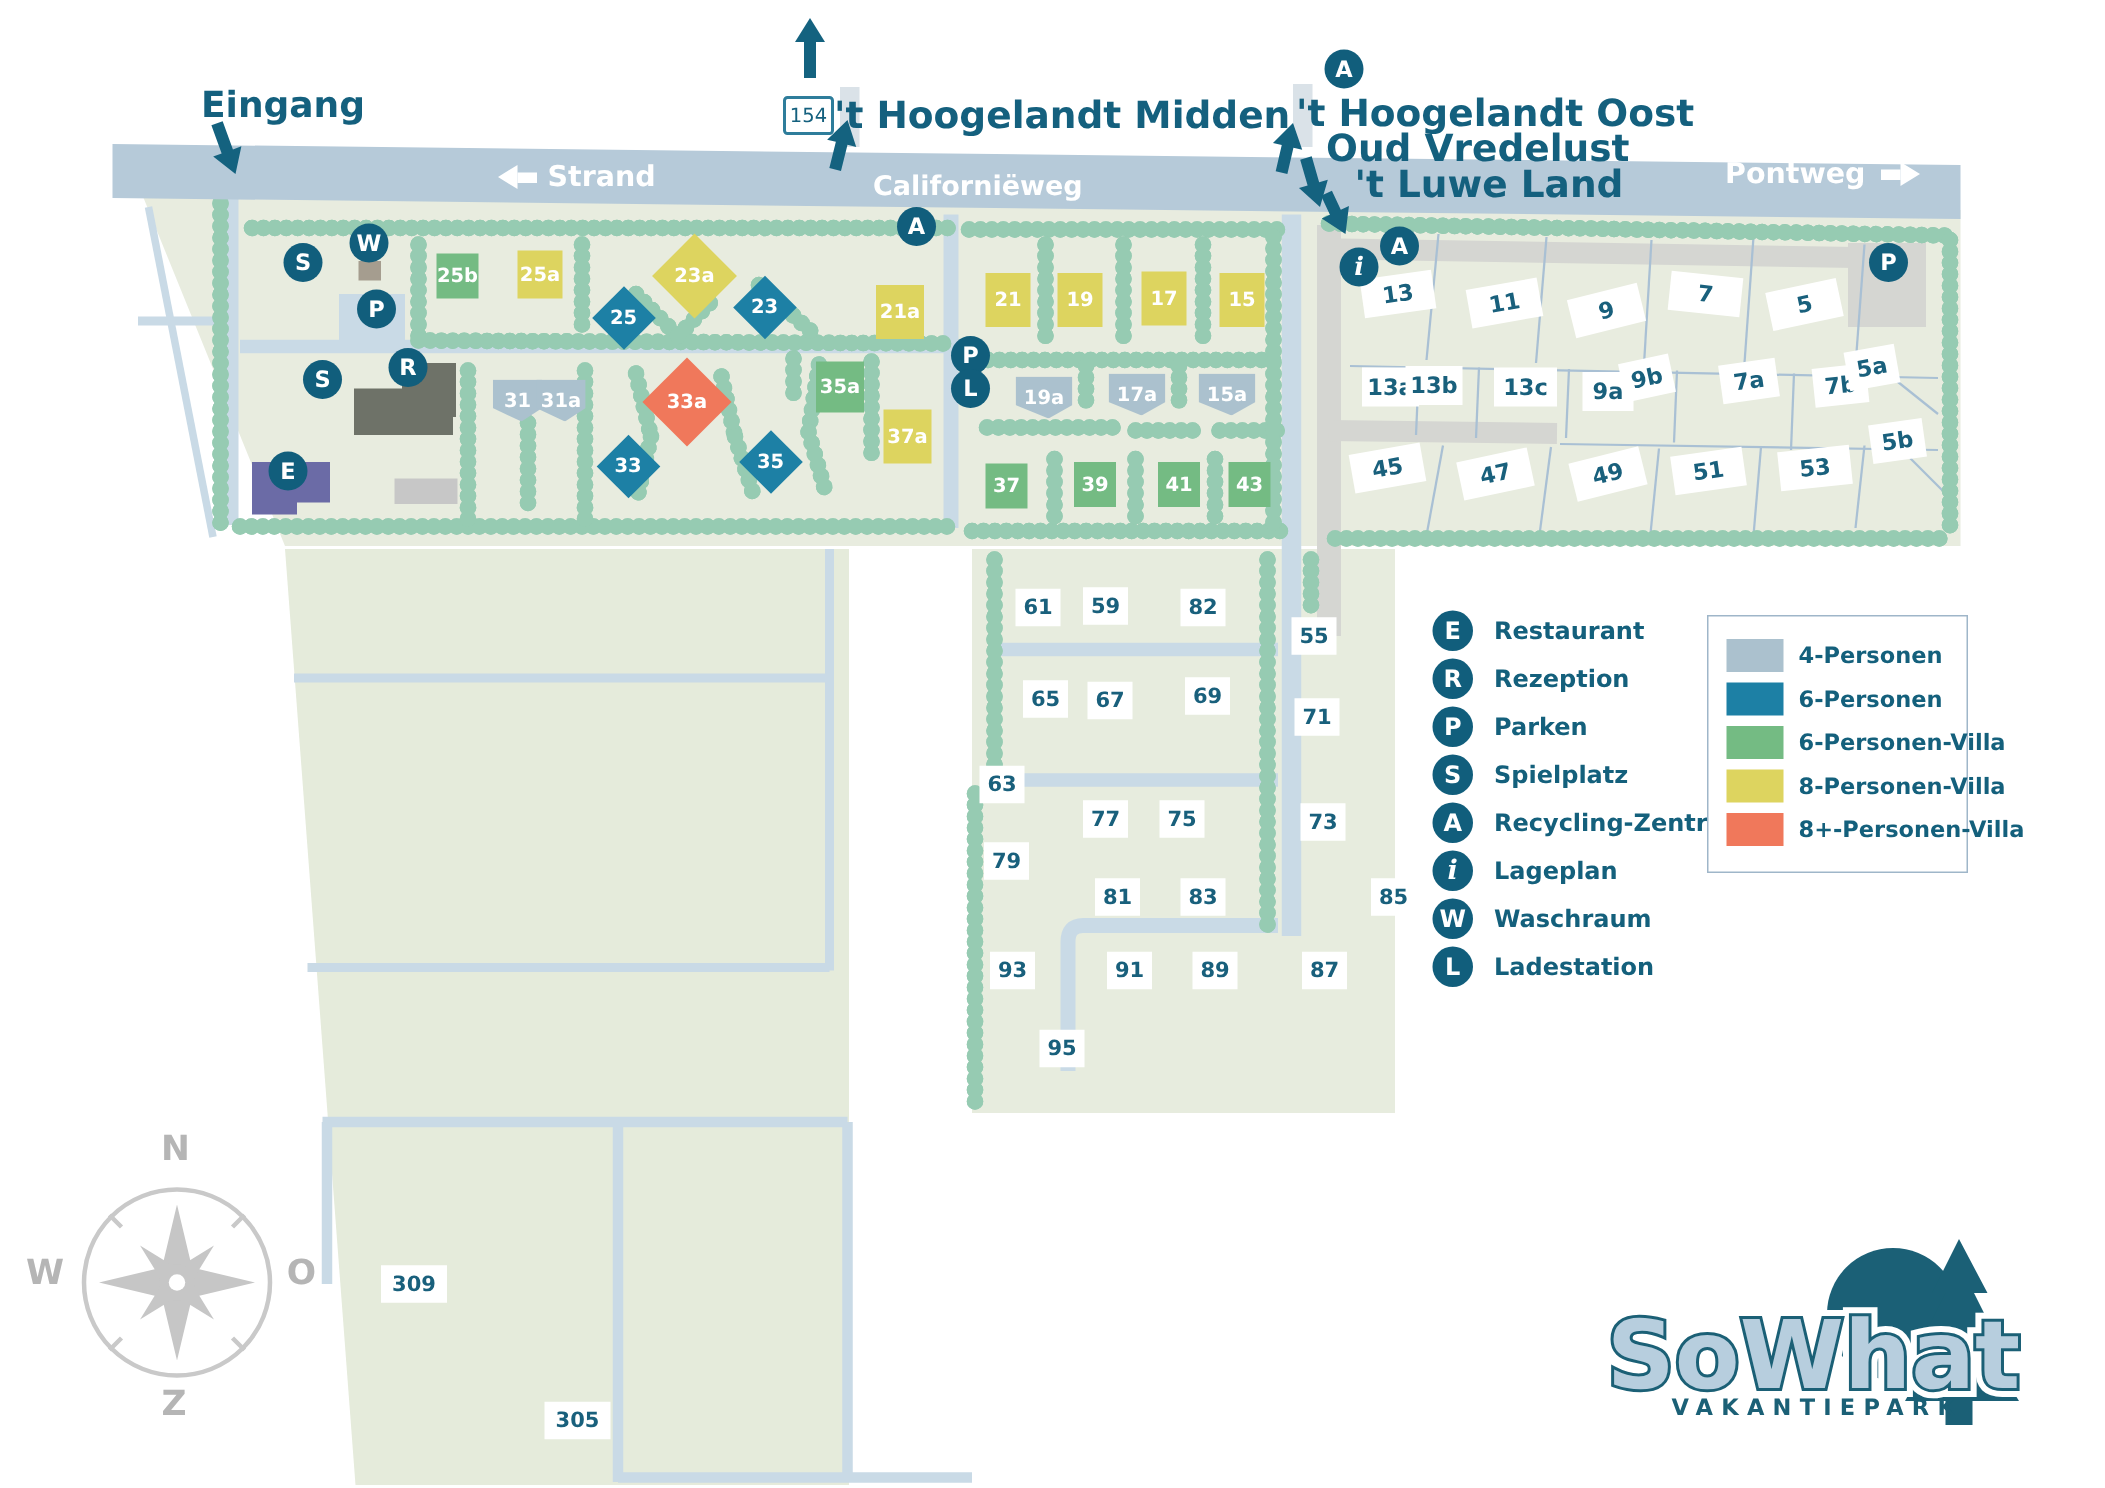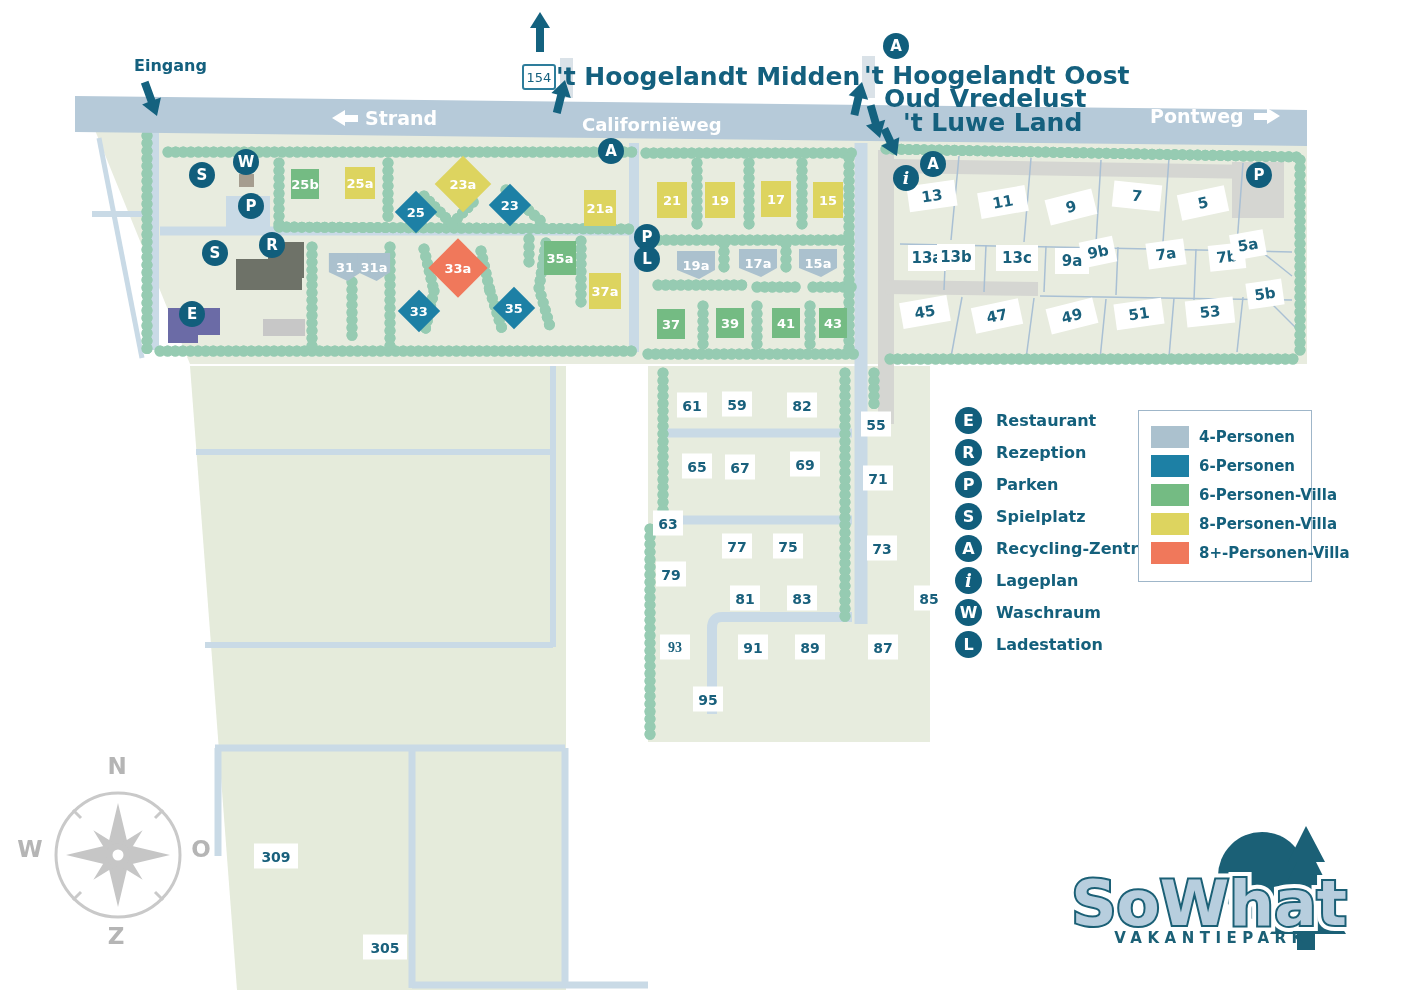--- a/index.html
+++ b/index.html
@@ -377,21 +377,21 @@
         </div>
         <div class="lot badge" style="left: 745px; top: 598px; transform: translate(-50%, -50%);">
           <span>81</span>
         </div>
         <div class="lot badge" style="left: 802px; top: 598px; transform: translate(-50%, -50%);">
           <span>83</span>
         </div>
         <div class="lot badge" style="left: 929px; top: 598px; transform: translate(-50%, -50%);">
           <span>85</span>
         </div>
-        <div class="lot badge" style="left: 675px; top: 647px; transform: translate(-50%, -50%); font-family: Liberation Serif, serif;">
+        <div class="lot badge" style="left: 675px; top: 647px; transform: translate(-50%, -50%);">
           <span>93</span>
         </div>
         <div class="lot badge" style="left: 753px; top: 647px; transform: translate(-50%, -50%);">
           <span>91</span>
         </div>
         <div class="lot badge" style="left: 810px; top: 647px; transform: translate(-50%, -50%);">
           <span>89</span>
         </div>
         <div class="lot badge" style="left: 883px; top: 647px; transform: translate(-50%, -50%);">
           <span>87</span>
@@ -413,21 +413,21 @@
         <div class="ic" style="left: 192px; top: 314px;">E</div>
         <div class="ic" style="left: 611px; top: 151px;">A</div>
         <div class="ic" style="left: 896px; top: 46px;">A</div>
         <div class="ic" style="left: 647px; top: 237px;">P</div>
         <div class="ic" style="left: 647px; top: 259px;">L</div>
         <div class="ic ii" style="left: 906px; top: 178px;">i</div>
         <div class="ic" style="left: 933px; top: 164px;">A</div>
         <div class="ic" style="left: 1259px; top: 175px;">P</div>
       </div>
 
-    <div class="navlbl" style="left:134px;top:56px;font-size:16px;">Eingang</div>
+    <div class="navlbl" style="left:134px;top:56px;font-size:24px;">Eingang</div>
     <div id="sign154">154</div>
     <div class="navlbl" style="left:556px;top:62px;">'t Hoogelandt Midden</div>
     <div class="navlbl" style="left:864px;top:61px;">'t Hoogelandt Oost</div>
     <div class="navlbl" style="left:884px;top:84px;">Oud Vredelust</div>
     <div class="navlbl" style="left:903px;top:108px;">'t Luwe Land</div>
 
     <div class="roadlbl" style="left:332px;top:107px;font-size:19px;">
       <span style="display:flex;align-items:center;">
           <span class="wtri-l"></span>
           <span class="wbar"></span>

